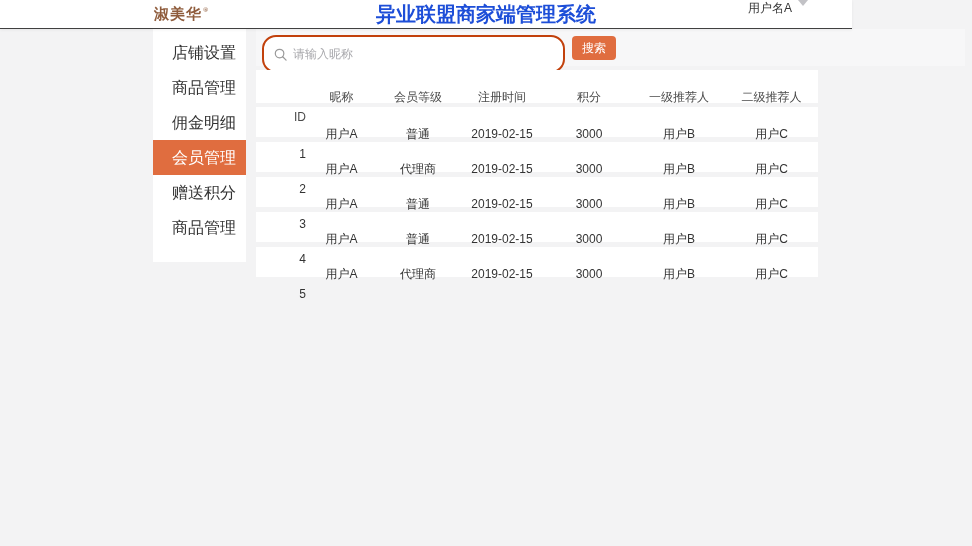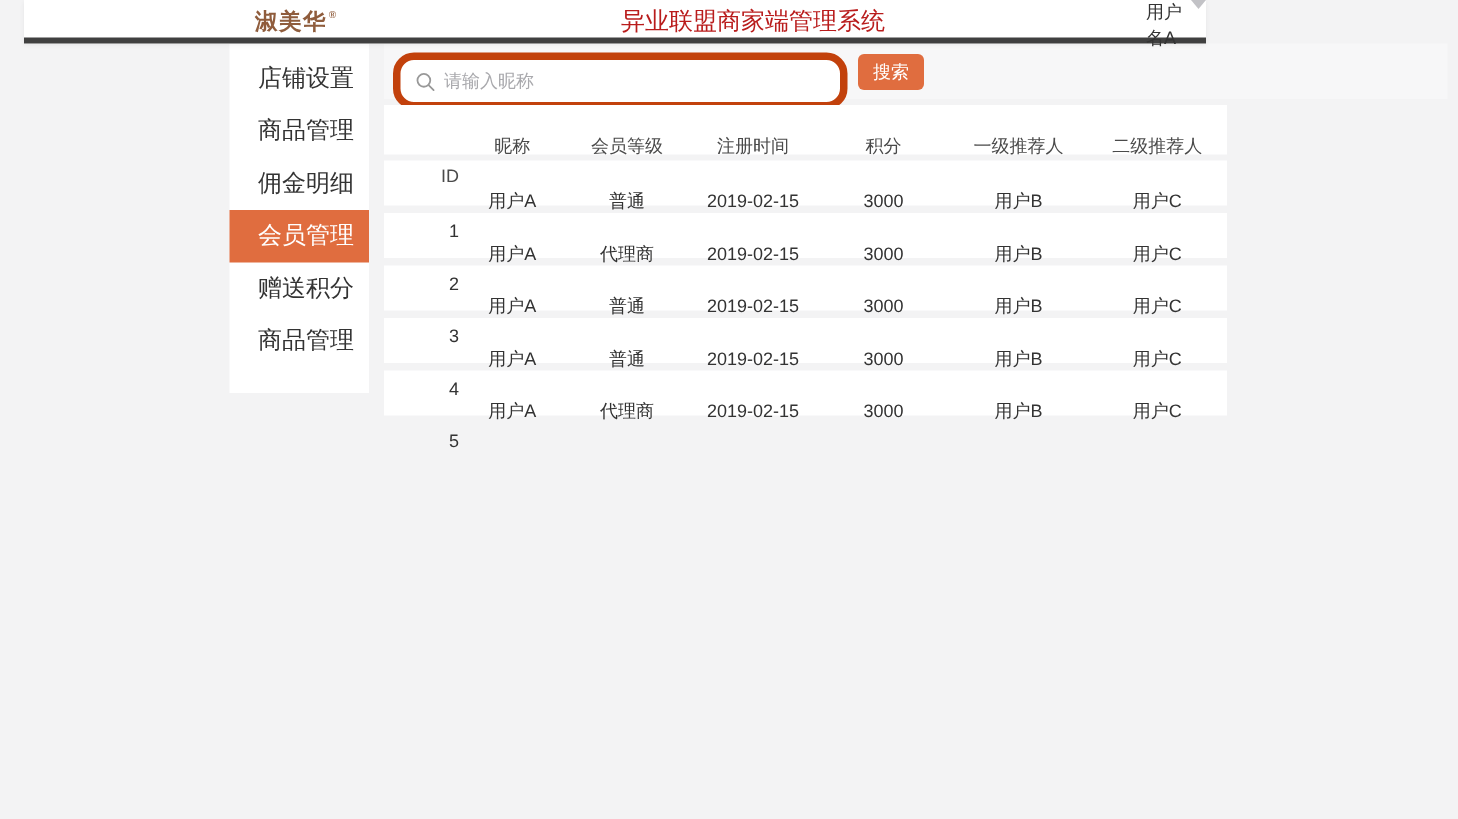--- a/index.html
+++ b/index.html
@@ -9,37 +9,37 @@
     background:#f3f3f4;
     font-family:"Liberation Sans","DejaVu Sans",sans-serif;
     font-size:12px;
     color:#333;
     overflow:hidden;
   }
   :root { --accent:#e06d3f; }
 
   
   .topbar {
-    position:absolute; left:16px; top:0; width:788px; height:29px;
+    position:absolute; left:0; top:0; width:852px; height:29px;
     background:#ffffff;
-    border-bottom:4px solid #404040;
+    border-bottom:1px solid #404040;
     box-shadow:0 1px 3px rgba(0,0,0,0.06);
     z-index:5;
   }
   .logo {
     position:absolute; left:154px; top:0; height:29px;
     display:flex; align-items:center;
     color:#8f5c3c; font-weight:bold; font-size:15px; letter-spacing:1px;
     font-family:"Liberation Serif","DejaVu Serif",serif;
   }
   .logo .reg { font-size:7px; vertical-align:top; margin-left:1px; transform:translateY(-5px); display:inline-block; }
   .app-title {
     position:absolute; left:0; top:0; width:972px; height:29px;
     display:flex; align-items:center; justify-content:center;
-    font-size:16px; font-weight:normal; color:#b91c1c;
+    font-size:20px; font-weight:bold; color:#1d4ed8;
     pointer-events:none;
   }
   .user-box {
     position:absolute; left:748px; top:0; height:29px;
     display:flex; align-items:flex-start; gap:6px;
     cursor:pointer;
   }
   .user-name { font-size:12px; color:#333; }
   .chevron {
     width:0; height:0;
@@ -59,21 +59,21 @@
   }
   .side-item.active { background:var(--accent); color:#ffffff; }
 
   
   .search-panel {
     position:absolute; left:256px; top:29px; width:709px; height:37px;
     background:#f7f7f8;
   }
   .search-input-wrap {
     position:absolute; left:6px; top:6px; width:303px; height:38px;
-    background:#ffffff; border:5px solid #c2410c; border-radius:14px;
+    background:#ffffff; border:2px solid #c2410c; border-radius:14px;
     display:flex; align-items:center; padding:0 10px; gap:6px;
   }
   .search-input-wrap svg { flex:0 0 auto; }
   .search-input {
     border:none; outline:none; background:transparent;
     font-size:12px; color:#333; width:100%;
     font-family:"Liberation Sans","DejaVu Sans",sans-serif;
   }
   .search-input::placeholder { color:#a9a9ad; }
   .search-btn {

